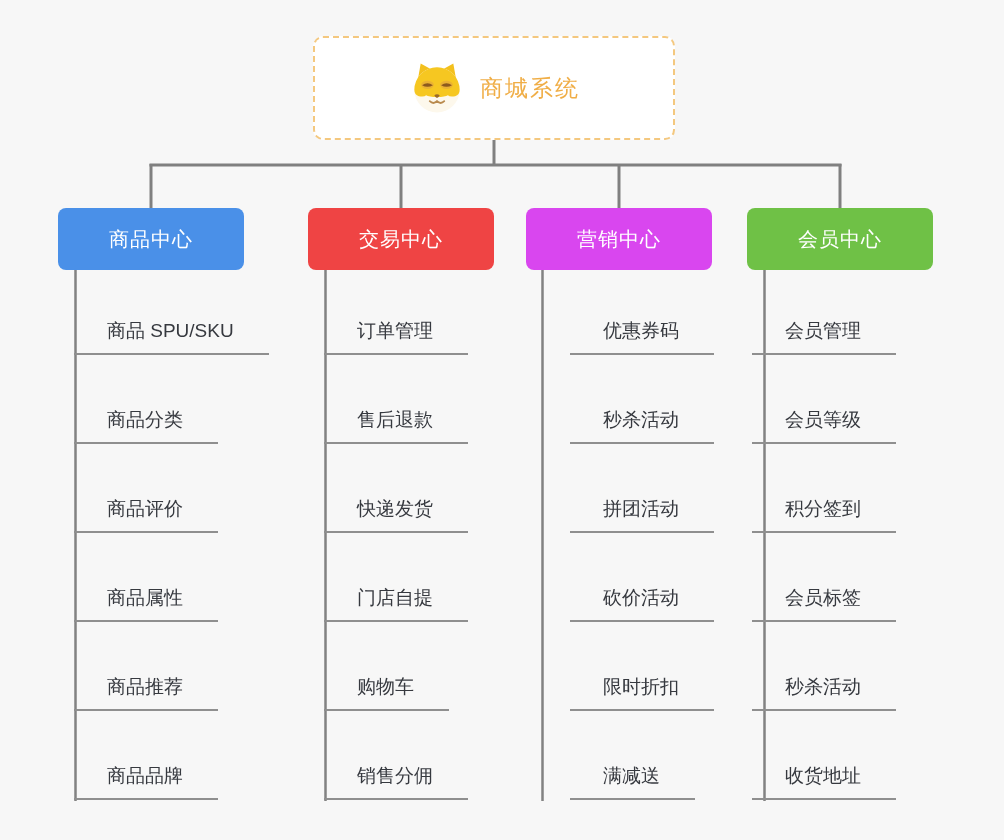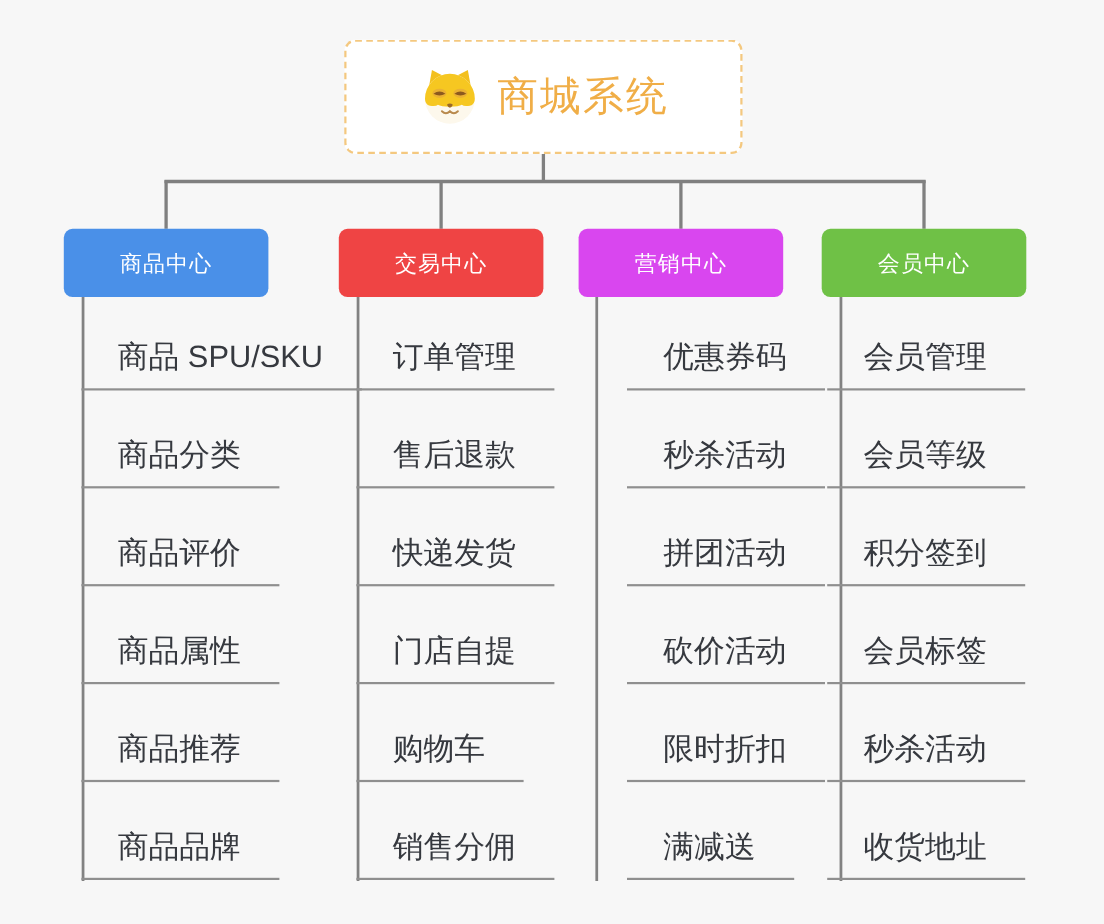--- a/index.html
+++ b/index.html
@@ -6,21 +6,21 @@
   body{font-family:"Liberation Sans","DejaVu Sans",sans-serif;}
   .canvas{position:relative;width:1004px;height:840px;background:#f7f7f7;overflow:hidden;}
   .connectors{position:absolute;left:0;top:0;width:1004px;height:840px;}
 
   .root-node{
     position:absolute;left:313px;top:36px;width:362px;height:104px;
     background:#ffffff;border:2px dashed #f4c87f;border-radius:10px;
     box-sizing:border-box;display:flex;align-items:center;justify-content:center;gap:14px;
   }
   .root-node .root-title{
-    font-size:37px;color:#f0ae47;letter-spacing:2px;white-space:nowrap;
+    font-size:23px;color:#f0ae47;letter-spacing:2px;white-space:nowrap;
   }
   .dog-icon{width:58px;height:58px;display:block;}
 
   .branch{
     position:absolute;top:208px;height:62px;width:186px;
     border-radius:8px;display:flex;align-items:center;justify-content:center;
     color:#ffffff;font-size:20px;letter-spacing:1px;white-space:nowrap;
     box-sizing:border-box;
   }
   .b0{left:58px;}
@@ -29,21 +29,21 @@
   .b3{left:747px;}
 
   .col{position:absolute;top:266px;}
   .c0{left:74px;}
   .c1{left:324px;}
   .c2{left:541px;padding-left:29px;}
   .c3{left:752px;}
   .row{height:89px;display:flex;align-items:flex-end;}
   .child{
     display:inline-block;white-space:nowrap;
-    font-size:28px;color:#36393f;
+    font-size:19px;color:#36393f;
     padding:0 35px 9px 33px;
     border-bottom:2px solid #8f8f8f;
   }
 </style>
 </head>
 <body>
 
 <div class="canvas">
 
   <svg class="connectors" viewBox="0 0 1004 840" xmlns="http://www.w3.org/2000/svg">

